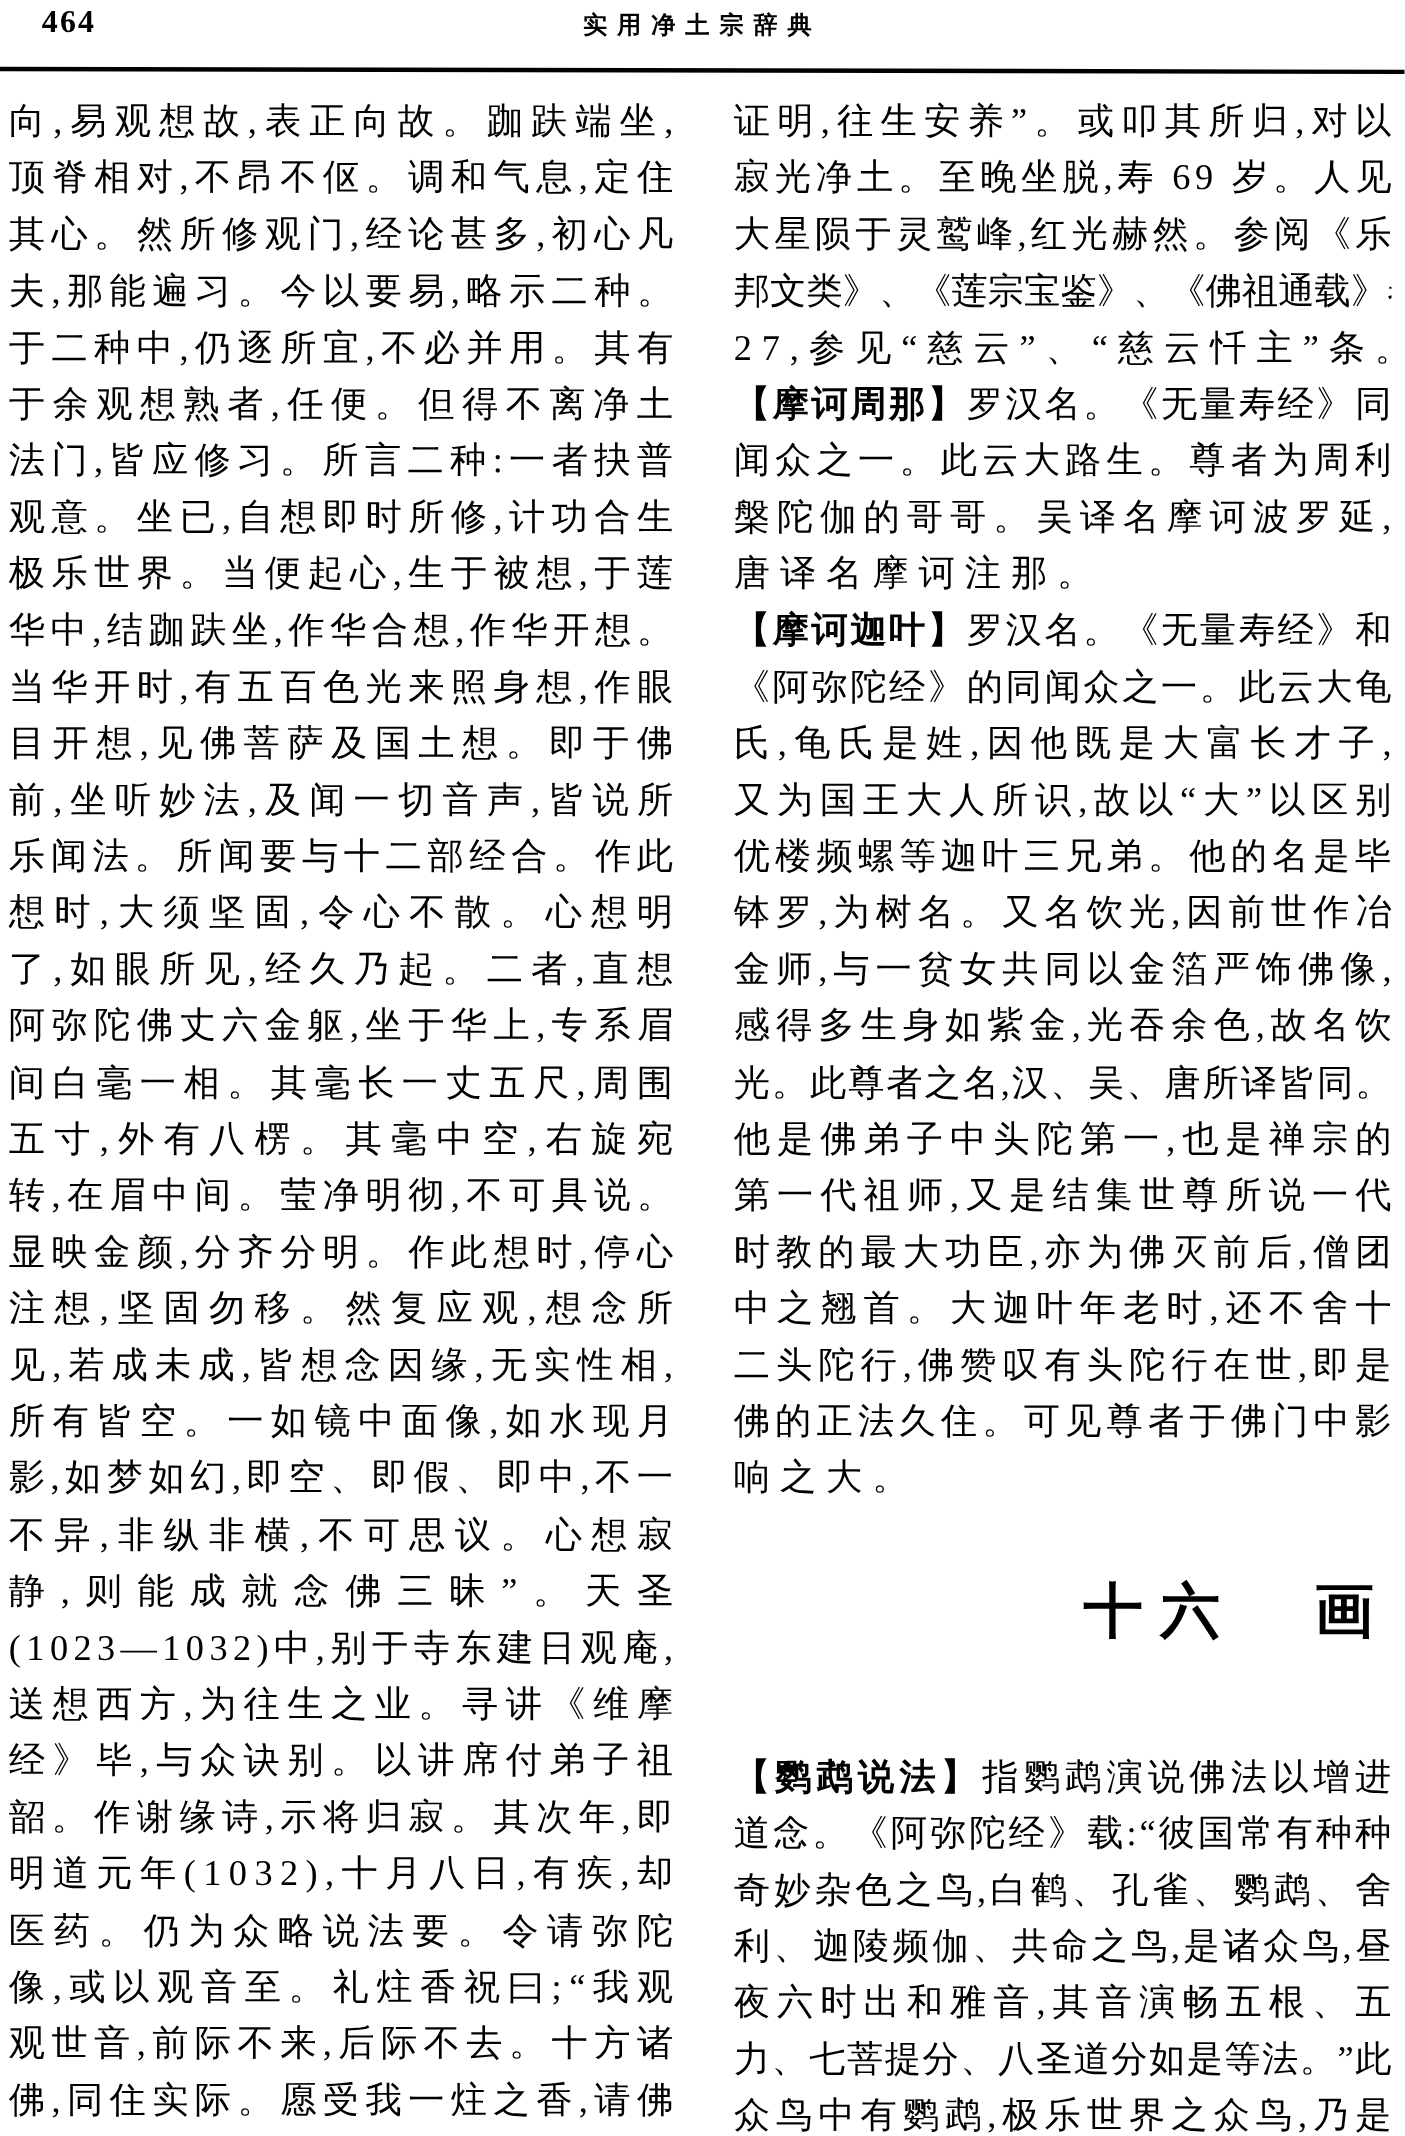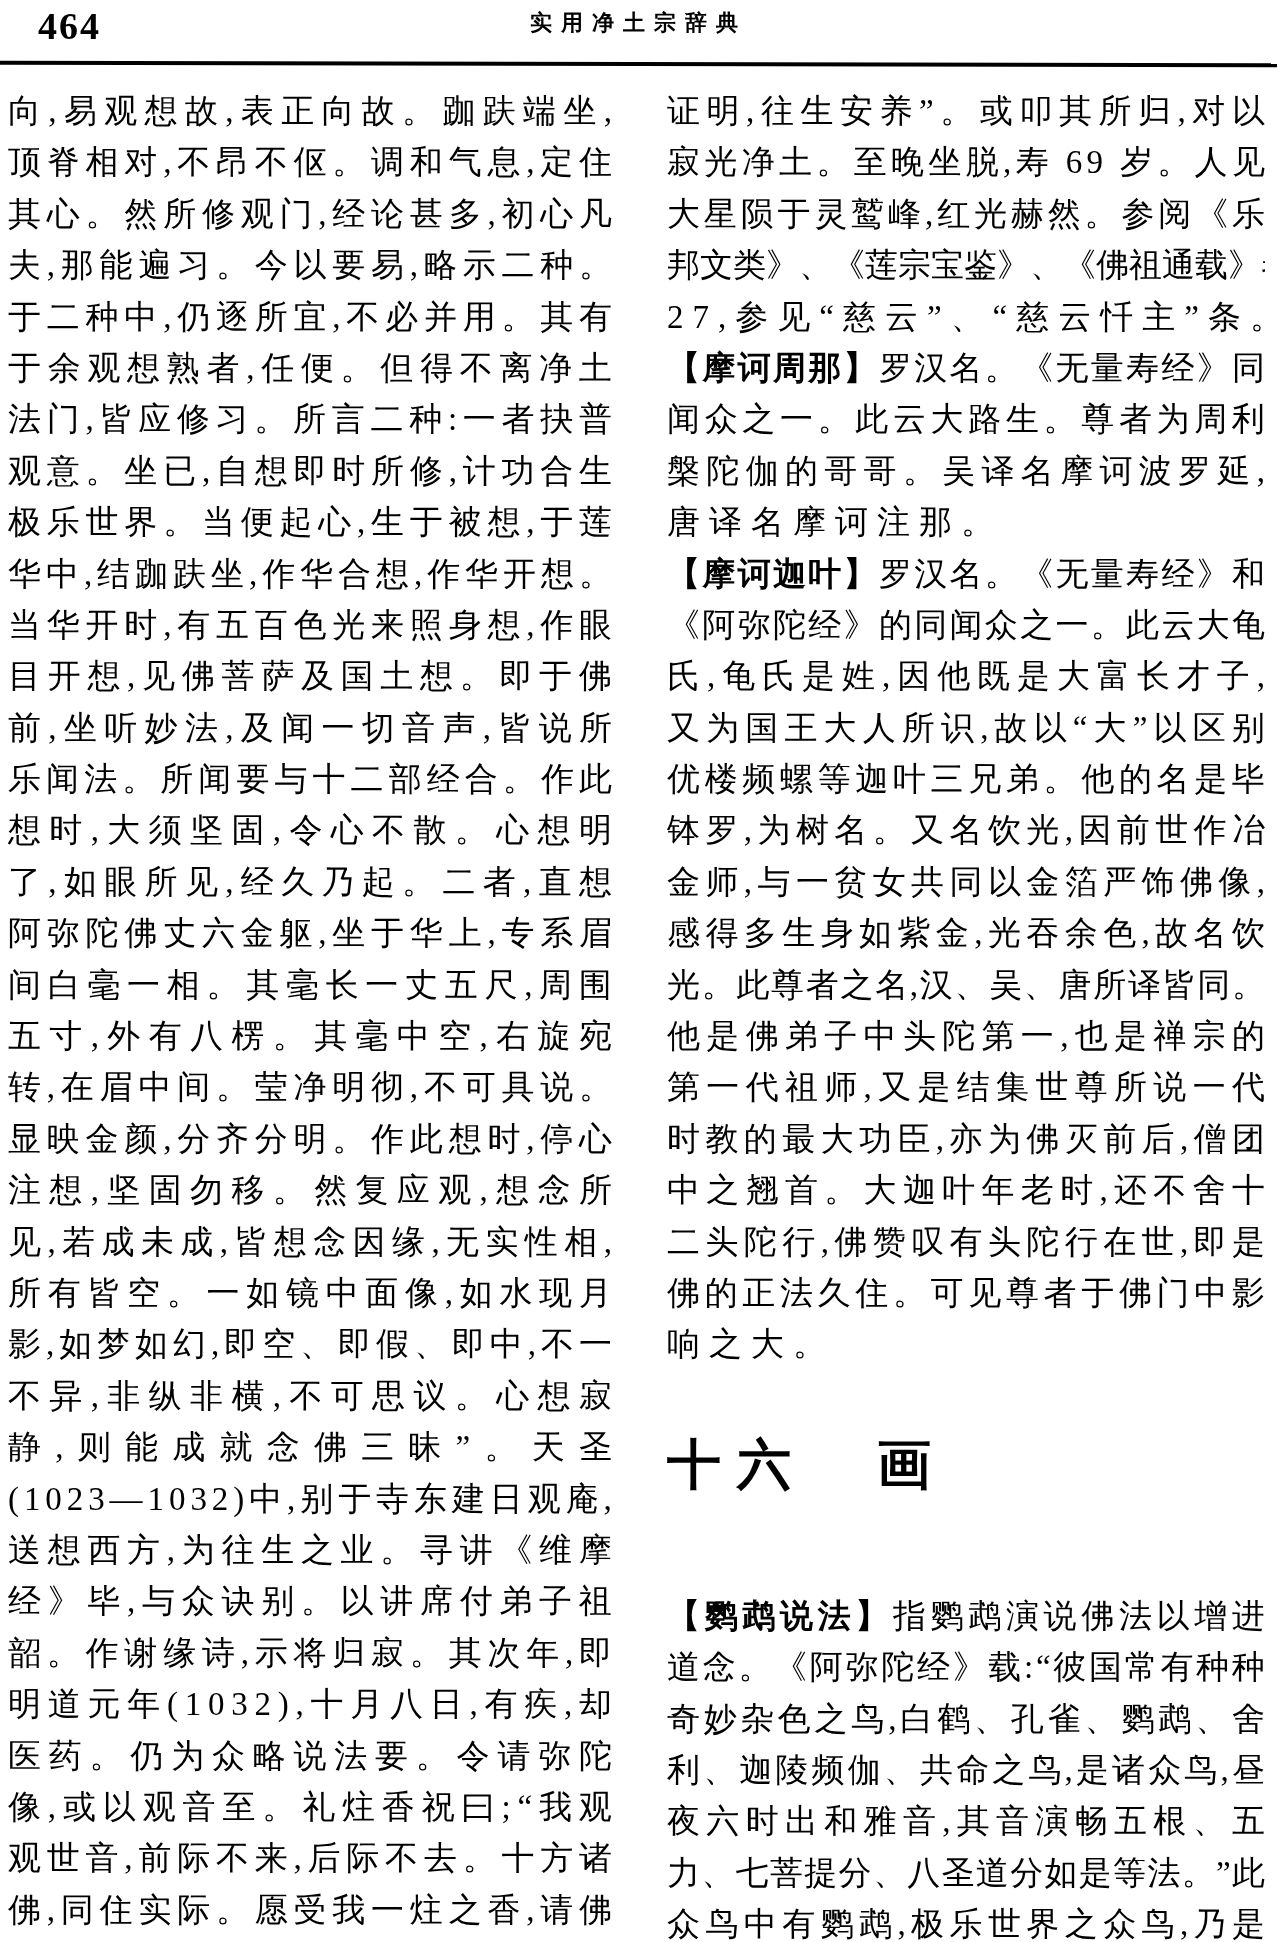--- a/index.html
+++ b/index.html
@@ -4,21 +4,21 @@
 <style>
   html,body{margin:0;padding:0;}
   body{
     width:1277px;height:1942px;position:relative;overflow:hidden;
     background:#ffffff;color:#000;
     font-family:"Liberation Serif","DejaVu Serif",serif;
   }
   .header{position:absolute;left:0;top:0;width:1277px;height:80px;}
   .page-number{
     position:absolute;left:38px;top:4px;
-    font-size:38px;font-weight:bold;letter-spacing:2px;
+    font-size:29px;font-weight:bold;letter-spacing:2px;
   }
   .doc-title{
     position:absolute;left:0;right:0;top:8px;text-align:center;
     font-size:22px;font-weight:bold;letter-spacing:9px;
   }
   .header-rule{
     position:absolute;left:0;top:62px;width:1277px;height:4px;
     background:#000;transform:rotate(0.12deg);
   }
   .column{position:absolute;top:86px;display:block;}
@@ -26,21 +26,21 @@
   #col-right{left:667px;width:598px;}
   .line{
     display:flex;justify-content:space-between;align-items:baseline;
     height:51.4px;font-size:33px;line-height:51.4px;overflow:hidden;
     white-space:pre;
   }
   .line span{flex:0 0 auto;}
   .line.short{justify-content:flex-start;column-gap:9px;}
   .hw{font-weight:bold;}
   .section-heading{
-    text-align:left;font-size:54px;font-weight:bold;
+    text-align:right;font-size:54px;font-weight:bold;
     height:72px;line-height:72px;letter-spacing:16px;
     margin-top:58px;margin-bottom:90px;
   }
 </style>
 </head>
 <body>
 
 <div class="header">
   <div class="page-number">464</div>
   <div class="doc-title">实用净土宗辞典</div>

